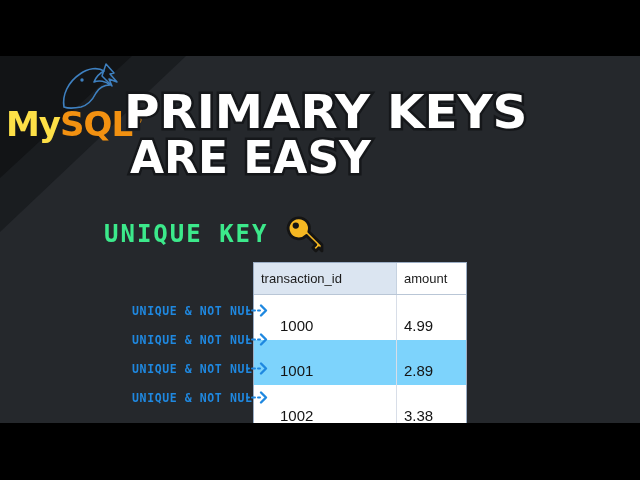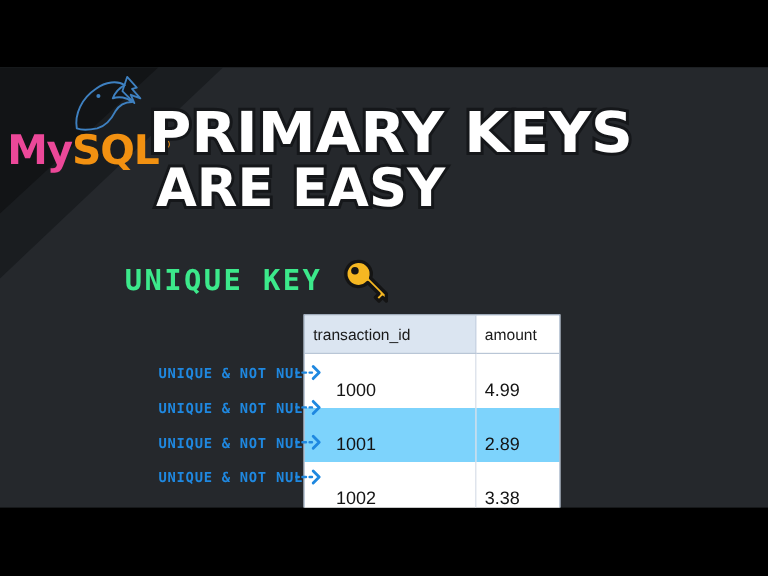--- a/index.html
+++ b/index.html
@@ -20,21 +20,21 @@
             background:#1a1d20;
             clip-path:polygon(0 0, 186px 0, 0 176px);
             z-index:0;}
 
   
   #logo{position:absolute;left:6px;top:6px;width:120px;height:86px;z-index:3;}
   #dolphin{position:absolute;left:48px;top:0px;width:72px;height:50px;}
   #logotext{position:absolute;left:0px;top:36px;width:122px;height:46px;
             font-family:"DejaVu Sans",sans-serif;font-weight:bold;
             font-size:34px;letter-spacing:-1px;line-height:46px;white-space:nowrap;}
-  #logotext .my{color:#ec4899;}
+  #logotext .my{color:#fde047;}
   #logotext .sql{color:#f29111;}
   #logotext .reg{color:#f29111;font-size:11px;vertical-align:super;}
 
   
   #title{position:absolute;left:130px;top:32px;width:400px;text-align:left;z-index:4;}
   #title .l1{font-family:"DejaVu Sans",sans-serif;font-weight:bold;
              font-size:47px;line-height:48px;color:#fff;letter-spacing:0px;
              transform:scaleX(1.03);
              -webkit-text-stroke:5px #15171a;paint-order:stroke fill;
              white-space:nowrap;}

